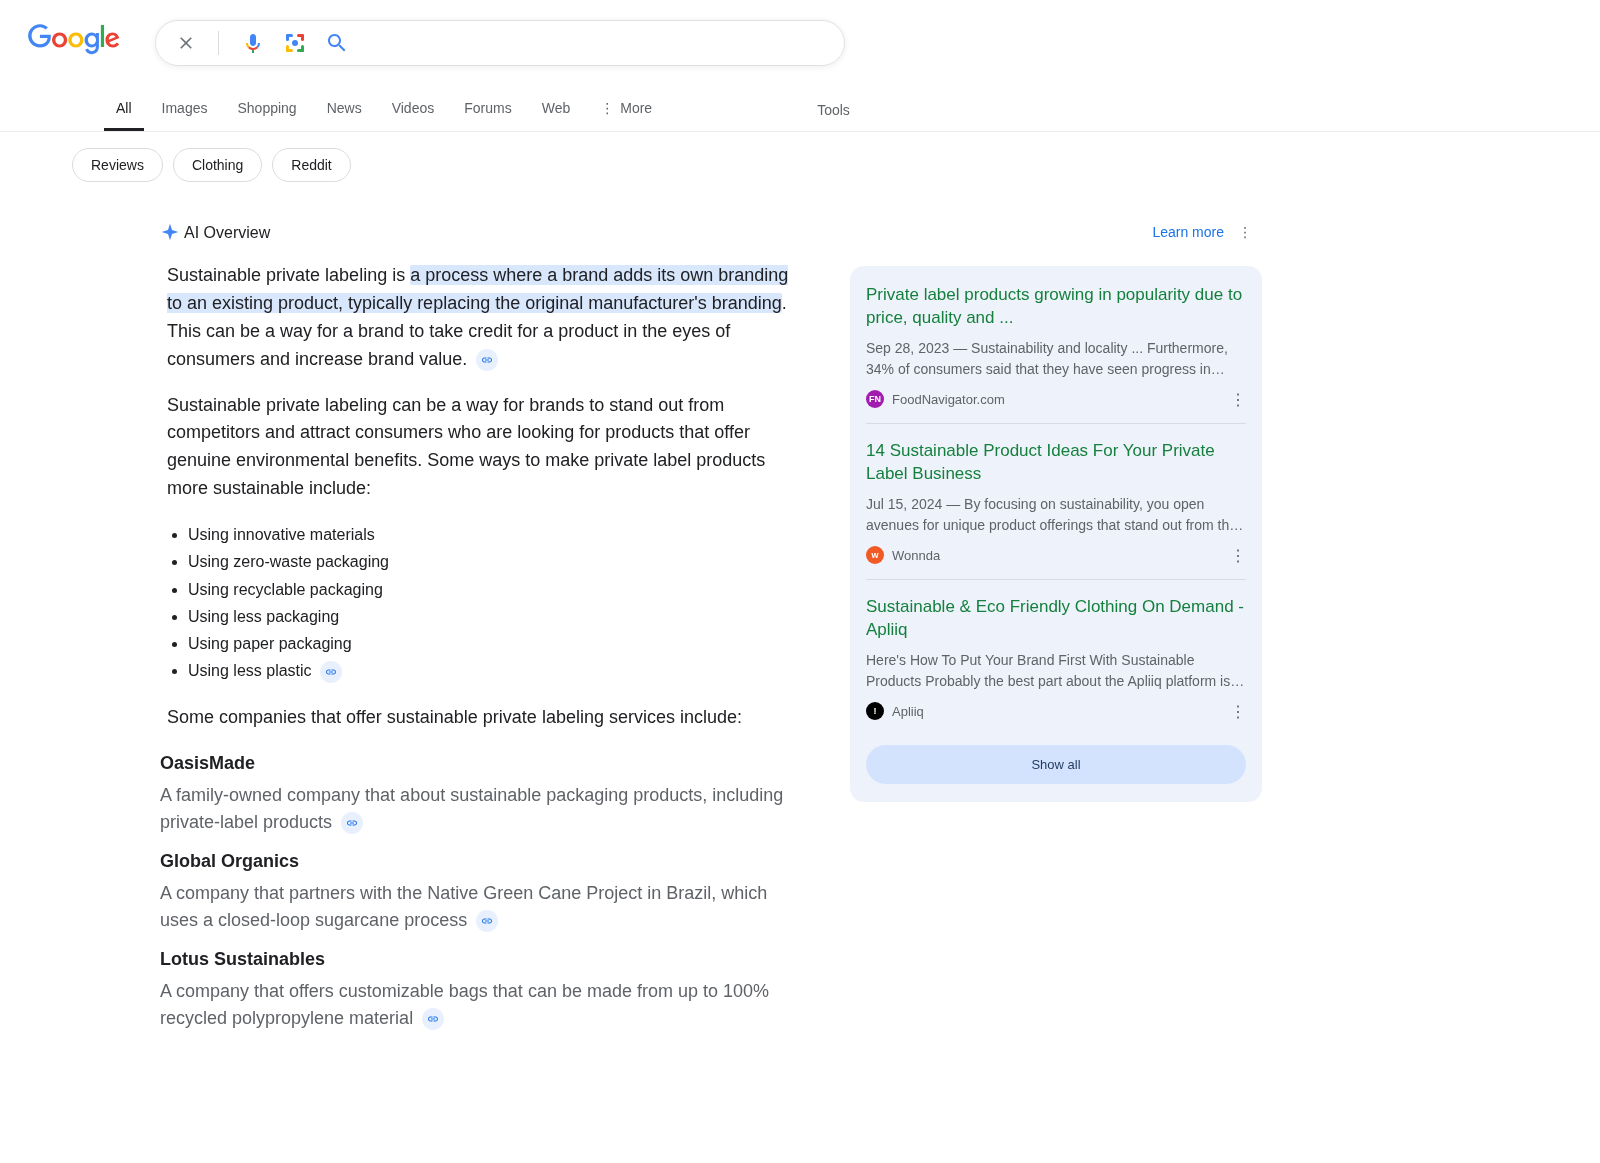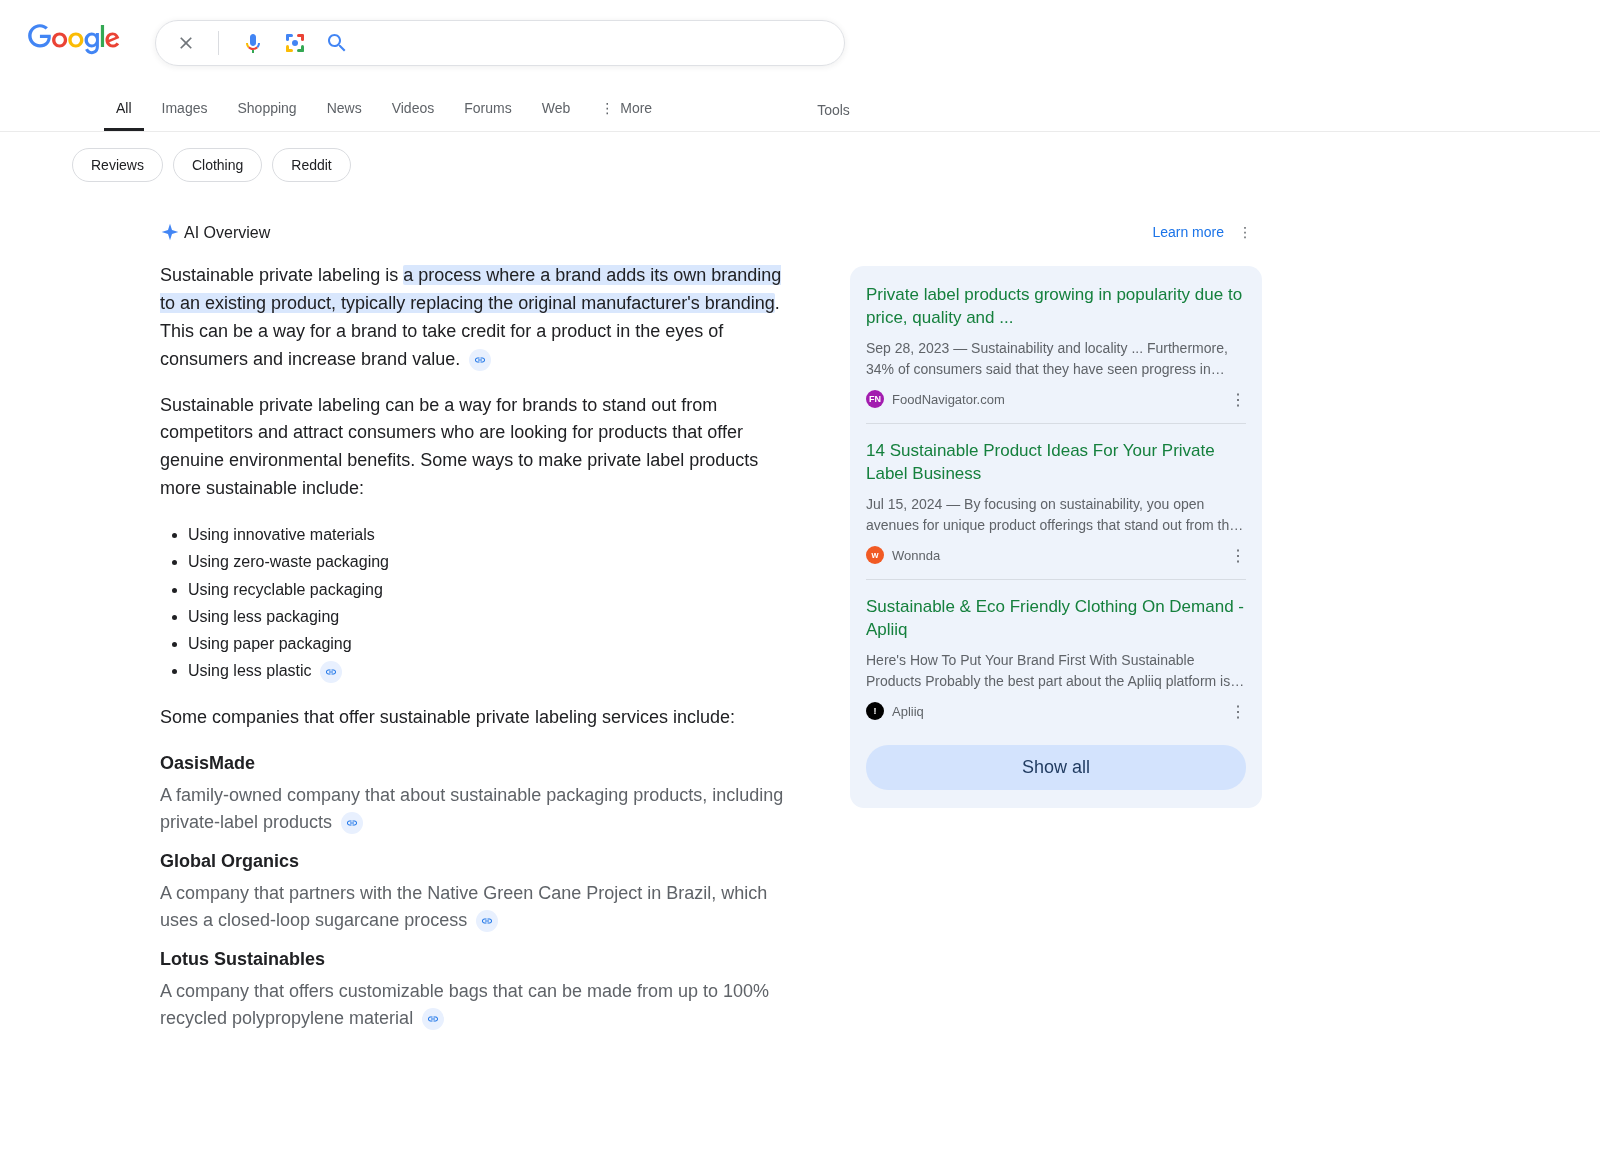--- a/index.html
+++ b/index.html
@@ -22,35 +22,35 @@
   .main { display: flex; padding: 40px 0 0 160px; gap: 60px; align-items: flex-start; }
   .left { width: 630px; }
   .ai-header-row { display: flex; align-items: center; justify-content: space-between; width: 1092px; position: relative; margin-bottom: 20px; }
   .ai-header { display: flex; align-items: flex-end; gap: 4px; }
   .ai-star { width: 20px; height: 20px; }
   .ai-title { font-size: 16px; font-weight: 500; color: #202124; }
   .ai-learn { display: flex; align-items: center; gap: 14px; color: #1a73e8; font-size: 14px; position: absolute; right: 0; }
   .ai-learn a { color: #1a73e8; text-decoration: none; cursor: pointer; }
   .overview { font-size: 18px; line-height: 1.55; color: #202124; }
   .overview .hl { background: #d9e7fd; border-radius: 2px; }
-  .overview p { margin-bottom: 18px; }
+  .overview p { margin-bottom: 18px; margin-left: 7px; }
   .overview ul { margin: 0 0 20px 28px; }
   .overview li { font-size: 16px; line-height: 1.7; }
   .linkchip { display: inline-flex; align-items: center; justify-content: center; width: 22px; height: 22px; background: #e8f0fe; border-radius: 12px; vertical-align: middle; margin-left: 4px; }
   .company-h { font-size: 18px; font-weight: 700; margin-top: 12px; margin-bottom: 4px; }
   .company-d { font-size: 18px; color: #5f6368; line-height: 1.5; margin-bottom: 10px; }
   .right { width: 412px; background: #eef3fb; border-radius: 14px; padding: 18px 16px; margin-top: 44px; }
   .card { border-bottom: 1px solid #d7dce3; padding-bottom: 14px; margin-bottom: 16px; }
   .card:last-of-type { border-bottom: none; margin-bottom: 10px; }
   .card-title { font-size: 17px; color: #15803d; line-height: 1.35; margin-bottom: 8px; }
   .card-snip { font-size: 14px; color: #5f6368; line-height: 1.5; overflow: hidden; display: -webkit-box; -webkit-line-clamp: 2; -webkit-box-orient: vertical; margin-bottom: 10px; }
   .card-src { display: flex; align-items: center; justify-content: space-between; }
   .src-left { display: flex; align-items: center; gap: 8px; font-size: 13px; color: #5f6368; }
   .favico { width: 18px; height: 18px; border-radius: 50%; display: flex; align-items: center; justify-content: center; font-size: 9px; color: #fff; font-weight: bold; }
-  .showall { width: 100%; background: #d3e3fd; border: none; border-radius: 22px; padding: 12px 0; font-size: 18px; color: #1f3a5f; cursor: pointer; }
+  .showall { width: 100%; background: #d3e3fd; border: none; border-radius: 22px; padding: 12px 0; font-size: 13px; color: #1f3a5f; cursor: pointer; }
   .vdots { color: #5f6368; cursor: pointer; }
   .icon-btn { cursor: pointer; display: flex; }
 </style>
 </head>
 <body>
 
 <div class="header">
   <div class="logo">
     <svg viewBox="0 0 272 92">
         <g>

